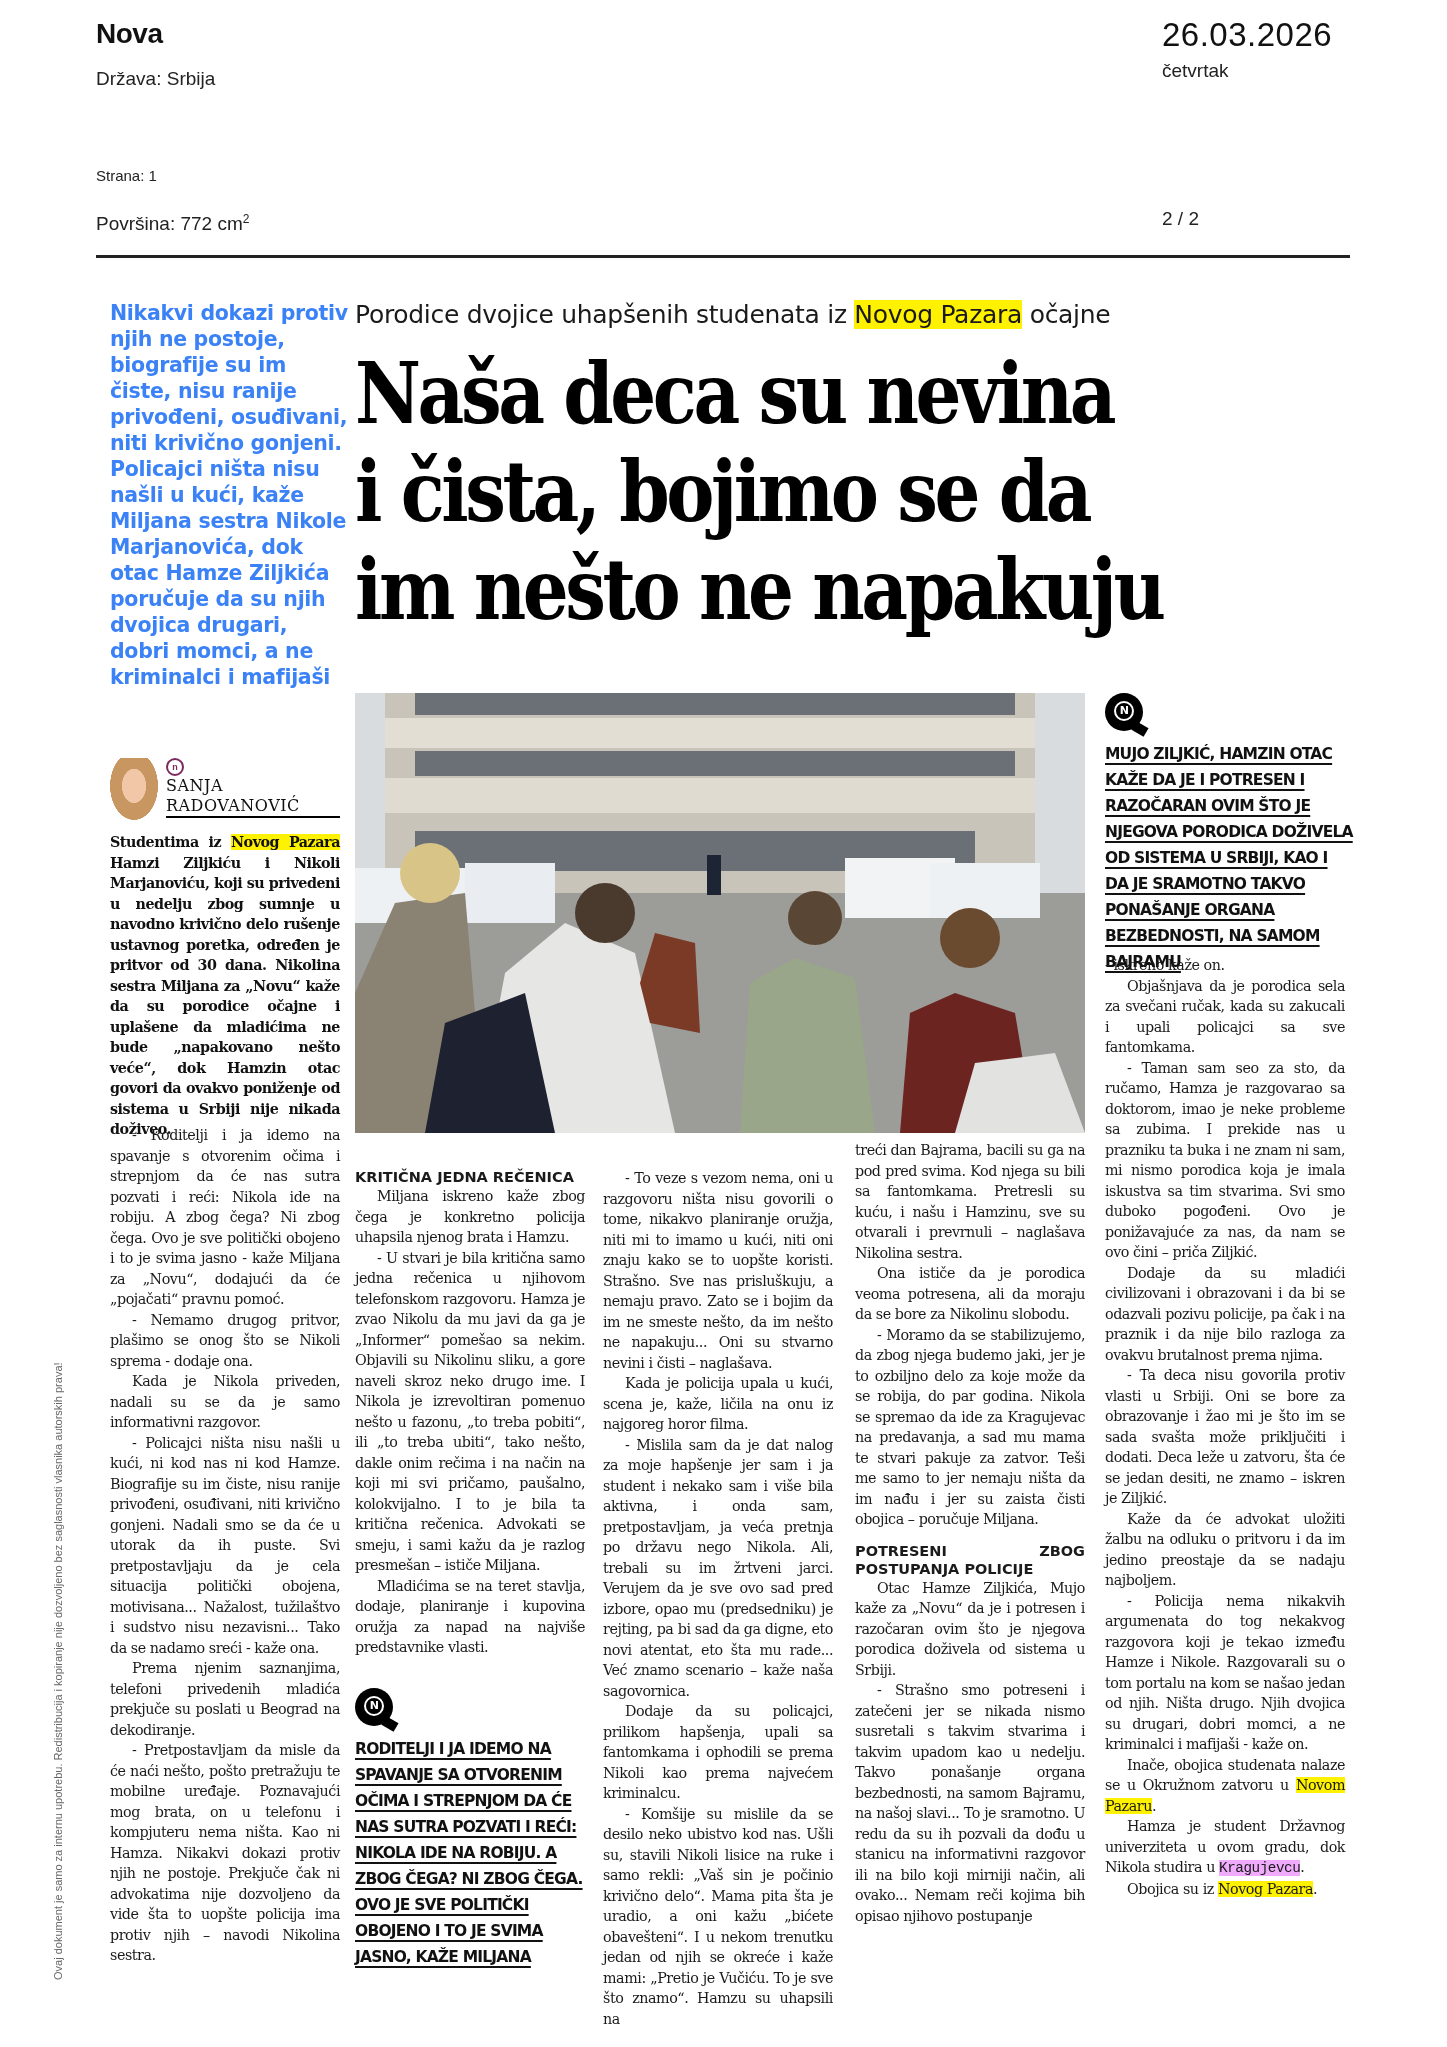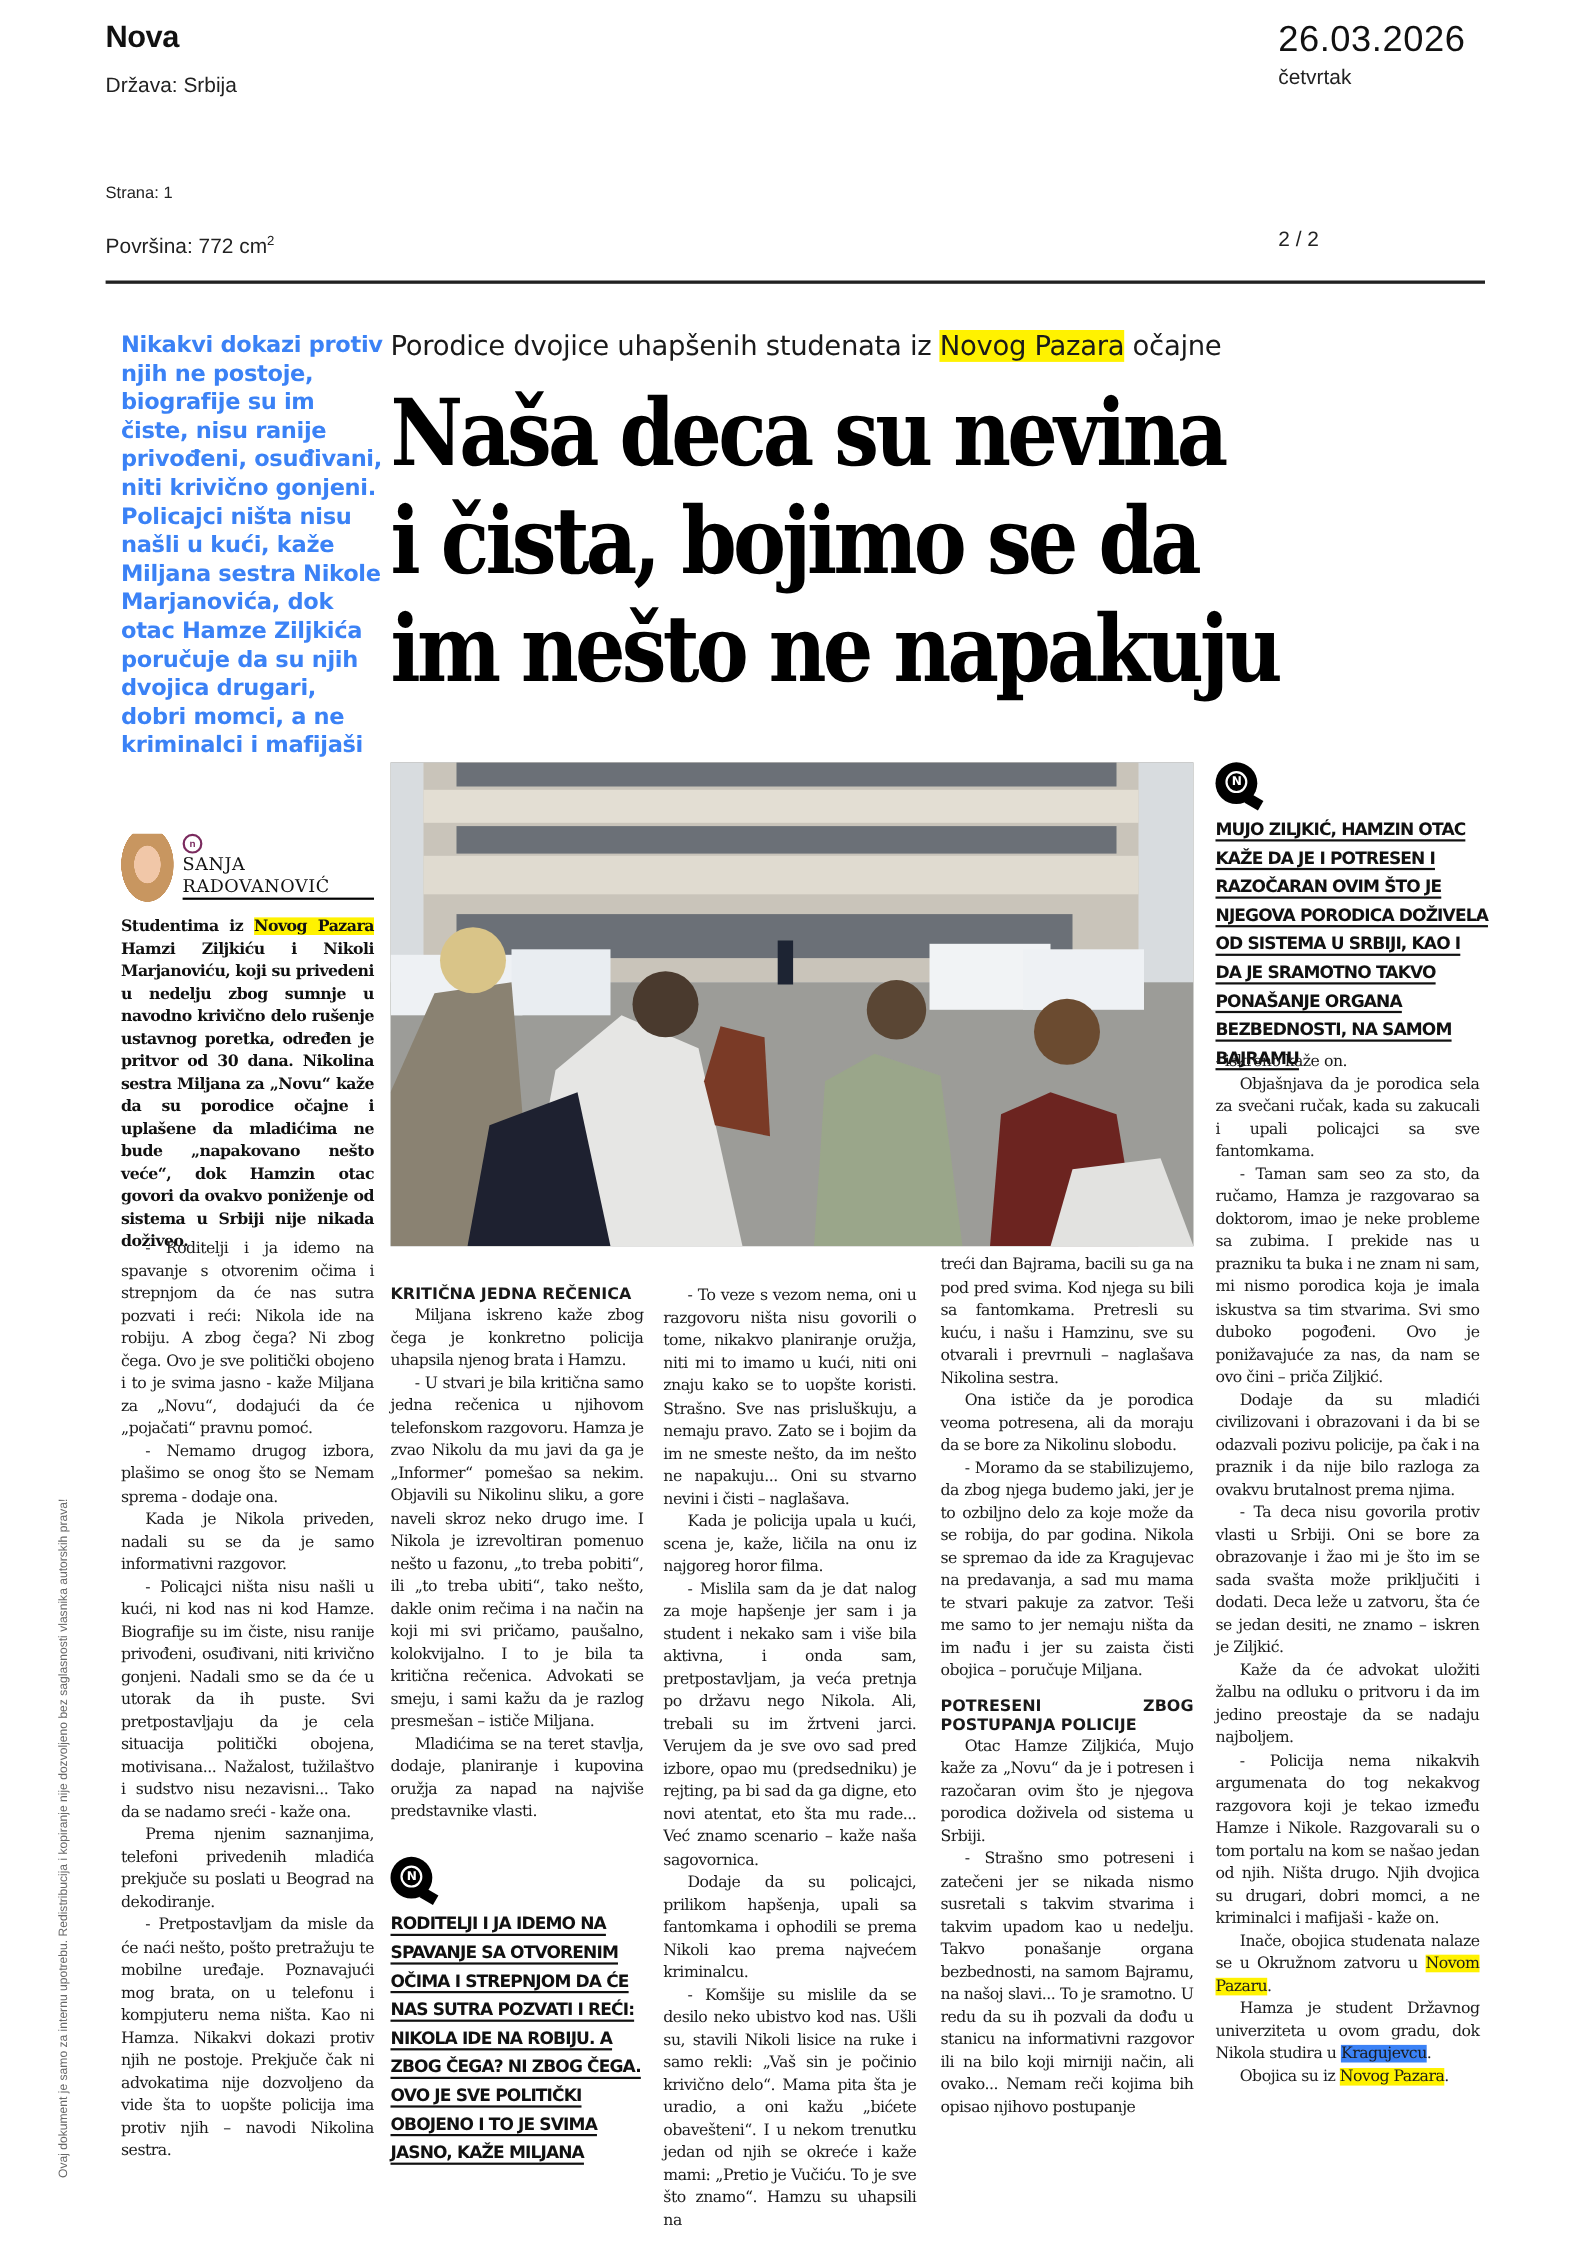--- a/index.html
+++ b/index.html
@@ -119,21 +119,21 @@
   <div class="author-name">
     <div>SANJA</div>
     <div>RADOVANOVIĆ</div>
   </div>
 </div>
 
 <div class="intro"><span>Studentima iz </span><span class="hl" style="background: rgb(255, 242, 0);">Novog Pazara</span><span> Hamzi Ziljkiću i Nikoli Marjanoviću, koji su privedeni u nedelju zbog sumnje u navodno krivično delo rušenje ustavnog poretka, određen je pritvor od 30 dana. Nikolina sestra Miljana za „Novu“ kaže da su porodice očajne i uplašene da mladićima ne bude „napakovano nešto veće“, dok Hamzin otac govori da ovakvo poniženje od sistema u Srbiji nije nikada doživeo.</span></div>
 
 <div class="col1 serif">
   <p>- Roditelji i ja idemo na spavanje s otvorenim očima i strepnjom da će nas sutra pozvati i reći: Nikola ide na robiju. A zbog čega? Ni zbog čega. Ovo je sve politički obojeno i to je svima jasno - kaže Miljana za „Novu“, dodajući da će „pojačati“ pravnu pomoć.</p>
-  <p>- Nemamo drugog izbora, plašimo se onog što se Nemam sprema - dodaje ona.</p>
+  <p>- Nemamo drugog pritvor, plašimo se onog što se Nikoli sprema - dodaje ona.</p>
   <p>Kada je Nikola priveden, nadali su se da je samo informativni razgovor.</p>
   <p>- Policajci ništa nisu našli u kući, ni kod nas ni kod Hamze. Biografije su im čiste, nisu ranije privođeni, osuđivani, niti krivično gonjeni. Nadali smo se da će u utorak da ih puste. Svi pretpostavljaju da je cela situacija politički obojena, motivisana... Nažalost, tužilaštvo i sudstvo nisu nezavisni... Tako da se nadamo sreći - kaže ona.</p>
   <p>Prema njenim saznanjima, telefoni privedenih mladića prekjuče su poslati u Beograd na dekodiranje.</p>
   <p>- Pretpostavljam da misle da će naći nešto, pošto pretražuju te mobilne uređaje. Poznavajući mog brata, on u telefonu i kompjuteru nema ništa. Kao ni Hamza. Nikakvi dokazi protiv njih ne postoje. Prekjuče čak ni advokatima nije dozvoljeno da vide šta to uopšte policija ima protiv njih – navodi Nikolina sestra.</p>
 </div>
 
 <div class="col2 serif">
   <p class="subhead">KRITIČNA JEDNA REČENICA</p>
   <p>Miljana iskreno kaže zbog čega je konkretno policija uhapsila njenog brata i Hamzu.</p>
   <p>- U stvari je bila kritična samo jedna rečenica u njihovom telefonskom razgovoru. Hamza je zvao Nikolu da mu javi da ga je „Informer“ pomešao sa nekim. Objavili su Nikolinu sliku, a gore naveli skroz neko drugo ime. I Nikola je izrevoltiran pomenuo nešto u fazonu, „to treba pobiti“, ili „to treba ubiti“, tako nešto, dakle onim rečima i na način na koji mi svi pričamo, paušalno, kolokvijalno. I to je bila ta kritična rečenica. Advokati se smeju, i sami kažu da je razlog presmešan – ističe Miljana.</p>
@@ -175,15 +175,15 @@
 
 <div class="col5 serif">
   <p class="noindent">- iskreno kaže on.</p>
   <p>Objašnjava da je porodica sela za svečani ručak, kada su zakucali i upali policajci sa sve fantomkama.</p>
   <p>- Taman sam seo za sto, da ručamo, Hamza je razgovarao sa doktorom, imao je neke probleme sa zubima. I prekide nas u prazniku ta buka i ne znam ni sam, mi nismo porodica koja je imala iskustva sa tim stvarima. Svi smo duboko pogođeni. Ovo je ponižavajuće za nas, da nam se ovo čini – priča Ziljkić.</p>
   <p>Dodaje da su mladići civilizovani i obrazovani i da bi se odazvali pozivu policije, pa čak i na praznik i da nije bilo razloga za ovakvu brutalnost prema njima.</p>
   <p>- Ta deca nisu govorila protiv vlasti u Srbiji. Oni se bore za obrazovanje i žao mi je što im se sada svašta može priključiti i dodati. Deca leže u zatvoru, šta će se jedan desiti, ne znamo – iskren je Ziljkić.</p>
   <p>Kaže da će advokat uložiti žalbu na odluku o pritvoru i da im jedino preostaje da se nadaju najboljem.</p>
   <p>- Policija nema nikakvih argumenata do tog nekakvog razgovora koji je tekao između Hamze i Nikole. Razgovarali su o tom portalu na kom se našao jedan od njih. Ništa drugo. Njih dvojica su drugari, dobri momci, a ne kriminalci i mafijaši - kaže on.</p>
   <p><span>Inače, obojica studenata nalaze se u Okružnom zatvoru u </span><span class="hl" style="background: rgb(255, 242, 0);">Novom Pazaru</span><span>.</span></p>
-  <p><span>Hamza je student Državnog univerziteta u ovom gradu, dok Nikola studira u </span><span class="hl" style="background: #3b82f6;">Kragujevcu</span><span>.</span></p>
+  <p><span>Hamza je student Državnog univerziteta u ovom gradu, dok Nikola studira u </span><span class="hl" style="background: #f0abfc; font-family: Liberation Mono, monospace;">Kragujevcu</span><span>.</span></p>
   <p><span>Obojica su iz </span><span class="hl" style="background: rgb(255, 242, 0);">Novog Pazara</span><span>.</span></p>
 </div>
 
 </body></html>

